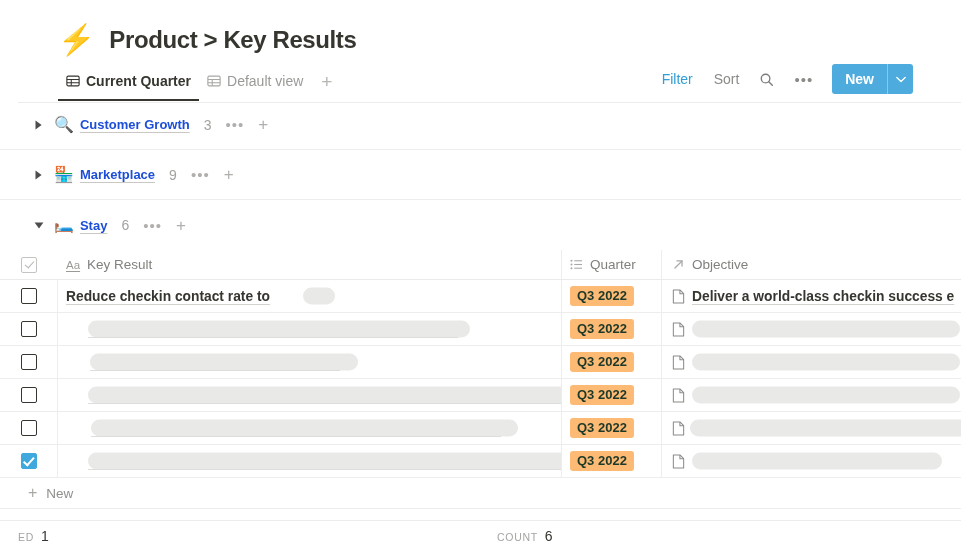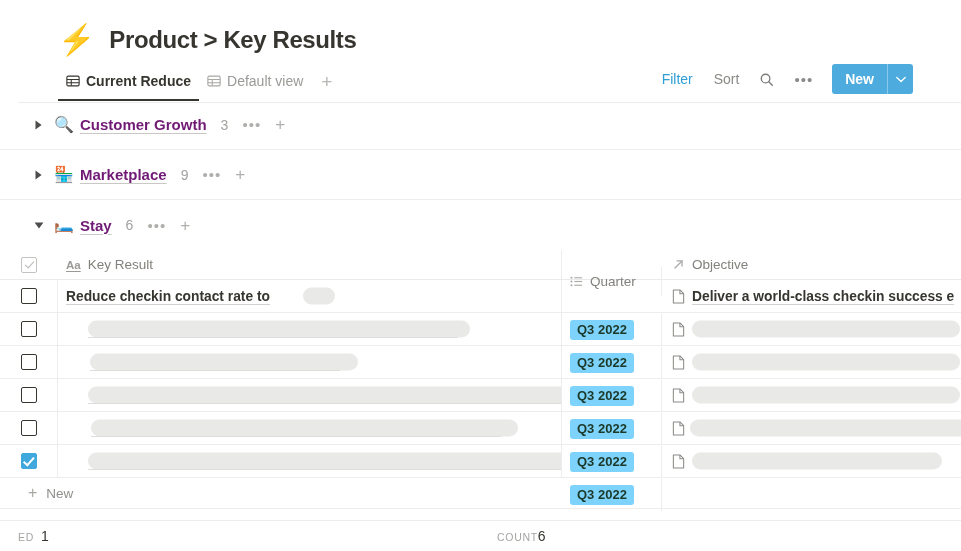--- a/index.html
+++ b/index.html
@@ -134,23 +134,23 @@
   .group.open { border-bottom: none; }
   .tri {
     width: 16px;
     font-size: 9px;
     color: #4d4d4b;
     cursor: pointer;
     display: flex; align-items: center;
   }
   .g-emoji { font-size: 16px; line-height: 1; margin-right: 2px; }
   .g-name {
-    font-size: 15px;
+    font-size: 13px;
     font-weight: bold;
-    color: #701a75;
+    color: #1d4ed8;
     text-decoration: underline;
     text-underline-offset: 2.5px;
     text-decoration-color: #c9c8c5;
     cursor: pointer;
   }
   .g-count { font-size: 14px; color: #a3a29f; margin-left: 10px; }
   .g-dots { font-size: 15px; color: #b0afac; margin-left: 10px; letter-spacing: 1px; cursor: pointer; }
   .g-add { font-size: 17px; color: #b0afac; margin-left: 10px; cursor: pointer; line-height: 1; }
 
   
@@ -190,41 +190,40 @@
     position: relative;
   }
   .cell-qtr {
     flex: 0 0 100px;
     width: 100px;
     height: 100%;
     display: flex;
     align-items: center;
     padding-left: 8px;
     border-right: 1px solid #ededec;
-    margin-top: 34px;
   }
   .cell-obj {
     flex: 1 1 auto;
     height: 100%;
     display: flex;
     align-items: center;
     gap: 7px;
     padding-left: 10px;
     overflow: hidden;
     position: relative;
   }
   .th-label {
     font-size: 13.5px;
     color: #82817d;
     display: flex; align-items: center; gap: 7px;
   }
   .th-icon { color: #aaa9a6; display: flex; align-items: center; }
   .aa-icon {
     font-size: 11.5px;
-    font-weight: bold;
+    font-weight: normal;
     color: #9b9a97;
     text-decoration: underline;
     text-underline-offset: 2px;
   }
 
   .chk {
     width: 16px; height: 16px;
     border: 1.7px solid #37352f;
     border-radius: 2px;
     background: #fff;
@@ -267,21 +266,21 @@
   .obj-text {
     font-size: 13.8px;
     color: #37352f;
     text-decoration: underline;
     text-underline-offset: 3px;
     text-decoration-color: #d3d2cf;
     white-space: nowrap;
   }
   .badge {
     display: inline-block;
-    background: #7dd3fc;
+    background: #fdba74;
     color: #1c3829;
     font-size: 13px;
     padding: 2px 7px 3px;
     border-radius: 3px;
     white-space: nowrap;
   }
   .doc-icon { flex: 0 0 auto; display: flex; align-items: center; }
 
   
   .blob {
@@ -333,21 +332,21 @@
     background: #fff;
   }
   .f-left {
     position: absolute;
     left: 18px;
     display: flex; align-items: baseline; gap: 7px;
   }
   .f-right {
     position: absolute;
     left: 497px;
-    display: flex; align-items: baseline; 
+    display: flex; align-items: baseline; gap: 7px;
   }
   .f-label {
     font-size: 10.5px;
     letter-spacing: 0.7px;
     color: #a5a4a1;
   }
   .f-value {
     font-size: 14px;
     color: #37352f;
   }
@@ -366,21 +365,21 @@
     <div class="tabs">
       <div class="tab active">
         <span class="th-icon">
           <svg width="14" height="14" viewBox="0 0 16 16">
               <rect x="1" y="2.5" width="14" height="11" rx="1.5" fill="none" stroke="#37352f" stroke-width="1.3"></rect>
               <line x1="1" y1="6.3" x2="15" y2="6.3" stroke="#37352f" stroke-width="1.2"></line>
               <line x1="1" y1="10" x2="15" y2="10" stroke="#37352f" stroke-width="1.2"></line>
               <line x1="6" y1="6.3" x2="6" y2="13.5" stroke="#37352f" stroke-width="1.2"></line>
             </svg>
         </span>
-        <span>Current Reduce</span>
+        <span>Current Quarter</span>
       </div>
       <div class="tab">
         <span class="th-icon">
           <svg width="14" height="14" viewBox="0 0 16 16">
               <rect x="1" y="2.5" width="14" height="11" rx="1.5" fill="none" stroke="#a9a8a5" stroke-width="1.3"></rect>
               <line x1="1" y1="6.3" x2="15" y2="6.3" stroke="#a9a8a5" stroke-width="1.2"></line>
               <line x1="1" y1="10" x2="15" y2="10" stroke="#a9a8a5" stroke-width="1.2"></line>
               <line x1="6" y1="6.3" x2="6" y2="13.5" stroke="#a9a8a5" stroke-width="1.2"></line>
             </svg>
         </span>

